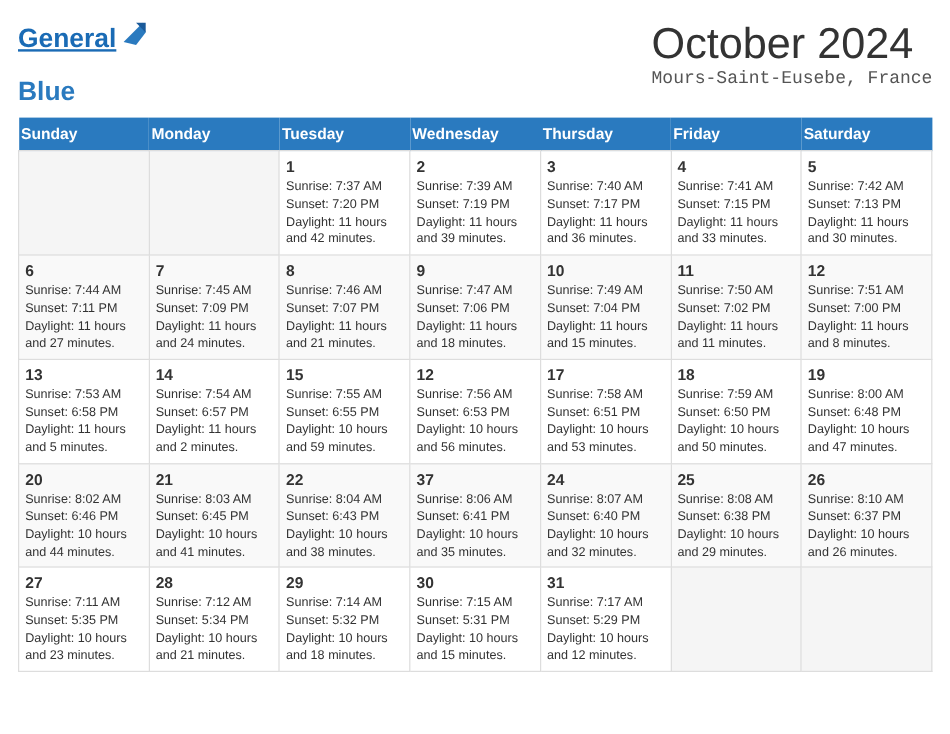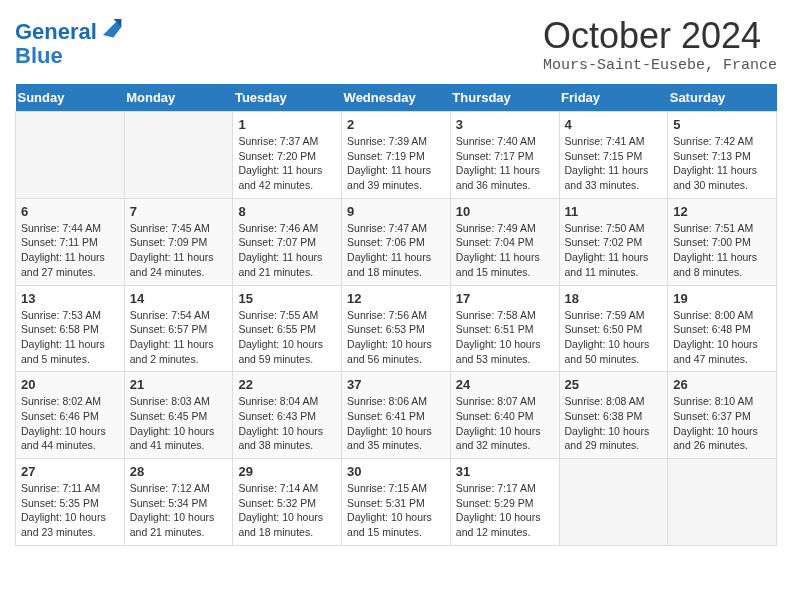--- a/index.html
+++ b/index.html
@@ -21,20 +21,21 @@
       align-items: center;
     }
     .logo-text {
       font-size: 22px;
       font-weight: bold;
       color: #333;
       line-height: 1.1;
     }
     .logo-text span {
       color: #1a6bb5;
+      text-decoration: underline;
     }
     .logo-icon {
       width: 24px;
       height: 24px;
       margin-left: 2px;
     }
     .title-block {
       text-align: left;
     }
     .month-title {
@@ -94,21 +95,21 @@
   <div class="logo">
     <div>
       <div style="display:flex;align-items:center;">
         <span class="logo-text">
           <span>General</span><svg class="logo-icon" viewBox="0 0 30 30" xmlns="http://www.w3.org/2000/svg">
               <polygon points="5,25 25,5 28,15 18,28" fill="#2a7abf"></polygon>
               <polygon points="18,5 28,5 28,15" fill="#1a5a9a"></polygon>
             </svg>
         </span>
       </div>
-      <div class="logo-text" style="color:#2a7abf;">Blue</div>
+      <div class="logo-text" style="color:#2a7abf;margin-top:20px;">Blue</div>
     </div>
   </div>
   <div class="title-block">
     <div class="month-title">October 2024</div>
     <div class="location">Mours-Saint-Eusebe, France</div>
   </div>
 </div>
 
 <table>
   <thead>

